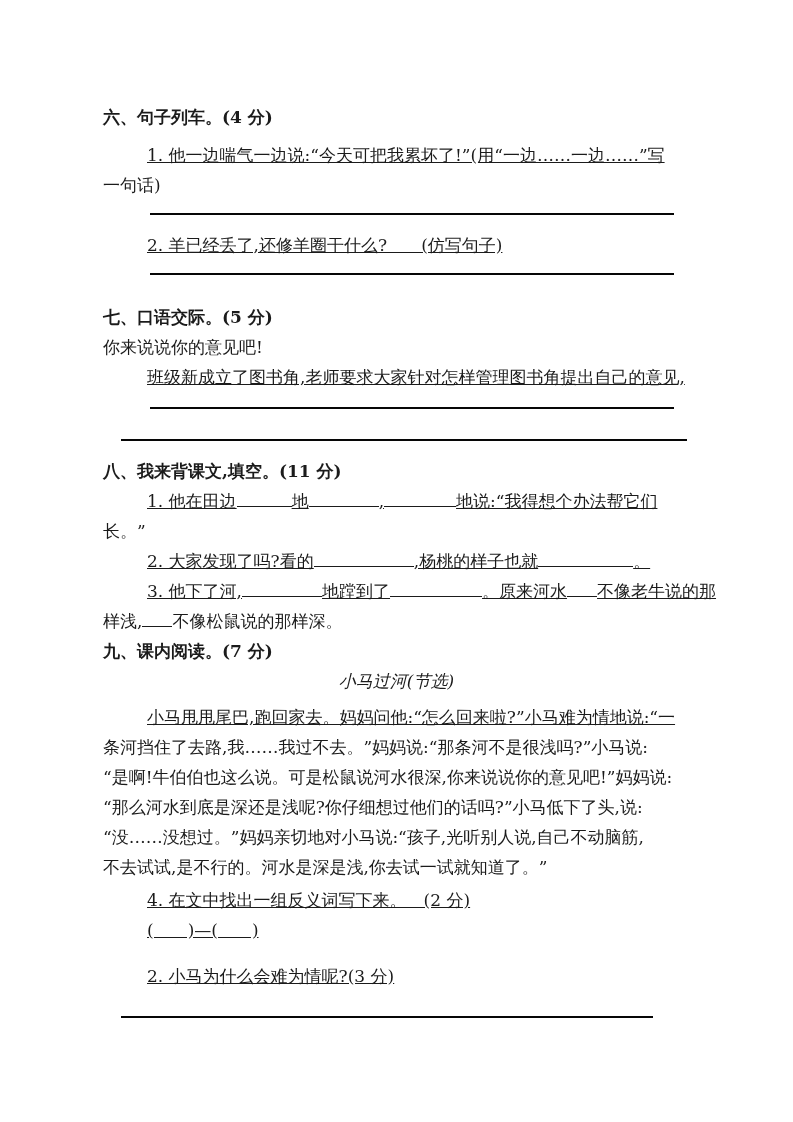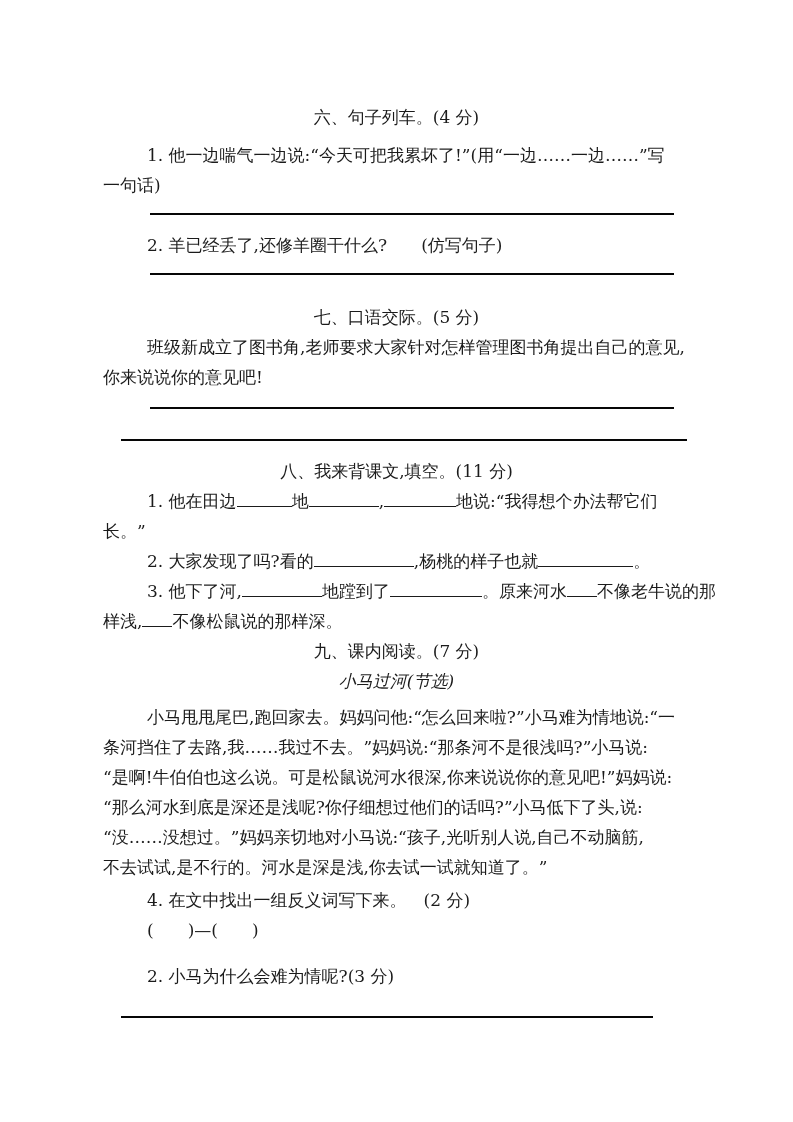--- a/index.html
+++ b/index.html
@@ -3,22 +3,22 @@
 <meta charset="utf-8">
 <style>
   html,body{margin:0;padding:0;}
   body{width:793px;height:1122px;background:#ffffff;}
   #page{
     position:relative;width:793px;height:1122px;background:#ffffff;overflow:hidden;
     color:#1b1b1b;font-family:"DejaVu Serif","Liberation Serif",serif;
   }
   #content{position:absolute;left:103px;top:102px;width:587px;}
   .tline{height:30px;line-height:30px;font-size:17px;white-space:nowrap;}
-  .heading{font-weight:normal;text-align:center;}
-  .indent{padding-left:44px;}
+  .heading{font-weight:bold;}
+  .indent{padding-left:44px;text-decoration:underline;}
   .center{text-align:center;padding-left:0;font-style:italic;}
   .blank{
     display:inline-block;height:1.02em;
     border-bottom:1.6px solid #1b1b1b;
   }
   .rule-slot{height:30px;position:relative;}
   .rule{position:absolute;top:13px;height:0;border-top:2px solid #060606;}
   .rule.answer{left:47px;width:524px;}
   .rule.wide{left:18px;width:566px;}
   .rule.bottom{left:18px;width:532px;}
@@ -32,22 +32,22 @@
       <div class="tline line indent" style="margin-top: 8px;">1. 他一边喘气一边说:“今天可把我累坏了!”(用“一边……一边……”写</div>
       <div class="tline line">一句话)</div>
       <div class="rule-slot">
         <span class="rule answer"></span>
       </div>
       <div class="tline line indent">2. 羊已经丢了,还修羊圈干什么?　　(仿写句子)</div>
       <div class="rule-slot">
         <span class="rule answer"></span>
       </div>
       <div class="tline heading" style="margin-top: 12px;">七、口语交际。(5 分)</div>
+      <div class="tline line">你来说说你的意见吧!</div>
       <div class="tline line indent">班级新成立了图书角,老师要求大家针对怎样管理图书角提出自己的意见,</div>
-      <div class="tline line">你来说说你的意见吧!</div>
       <div class="rule-slot" style="margin-top: 2px;">
         <span class="rule answer"></span>
       </div>
       <div class="rule-slot" style="margin-top: 2px;">
         <span class="rule wide"></span>
       </div>
       <div class="tline heading">八、我来背课文,填空。(11 分)</div>
       <div class="tline line indent"><span>1. 他在田边</span><span class="blank" style="width: 55px;"></span><span>地</span><span class="blank" style="width: 70px;"></span><span>,</span><span class="blank" style="width: 72px;"></span><span>地说:“我得想个办法帮它们</span></div>
       <div class="tline line">长。”</div>
       <div class="tline line indent"><span>2. 大家发现了吗?看的</span><span class="blank" style="width: 100px;"></span><span>,杨桃的样子也就</span><span class="blank" style="width: 95px;"></span><span>。</span></div>

